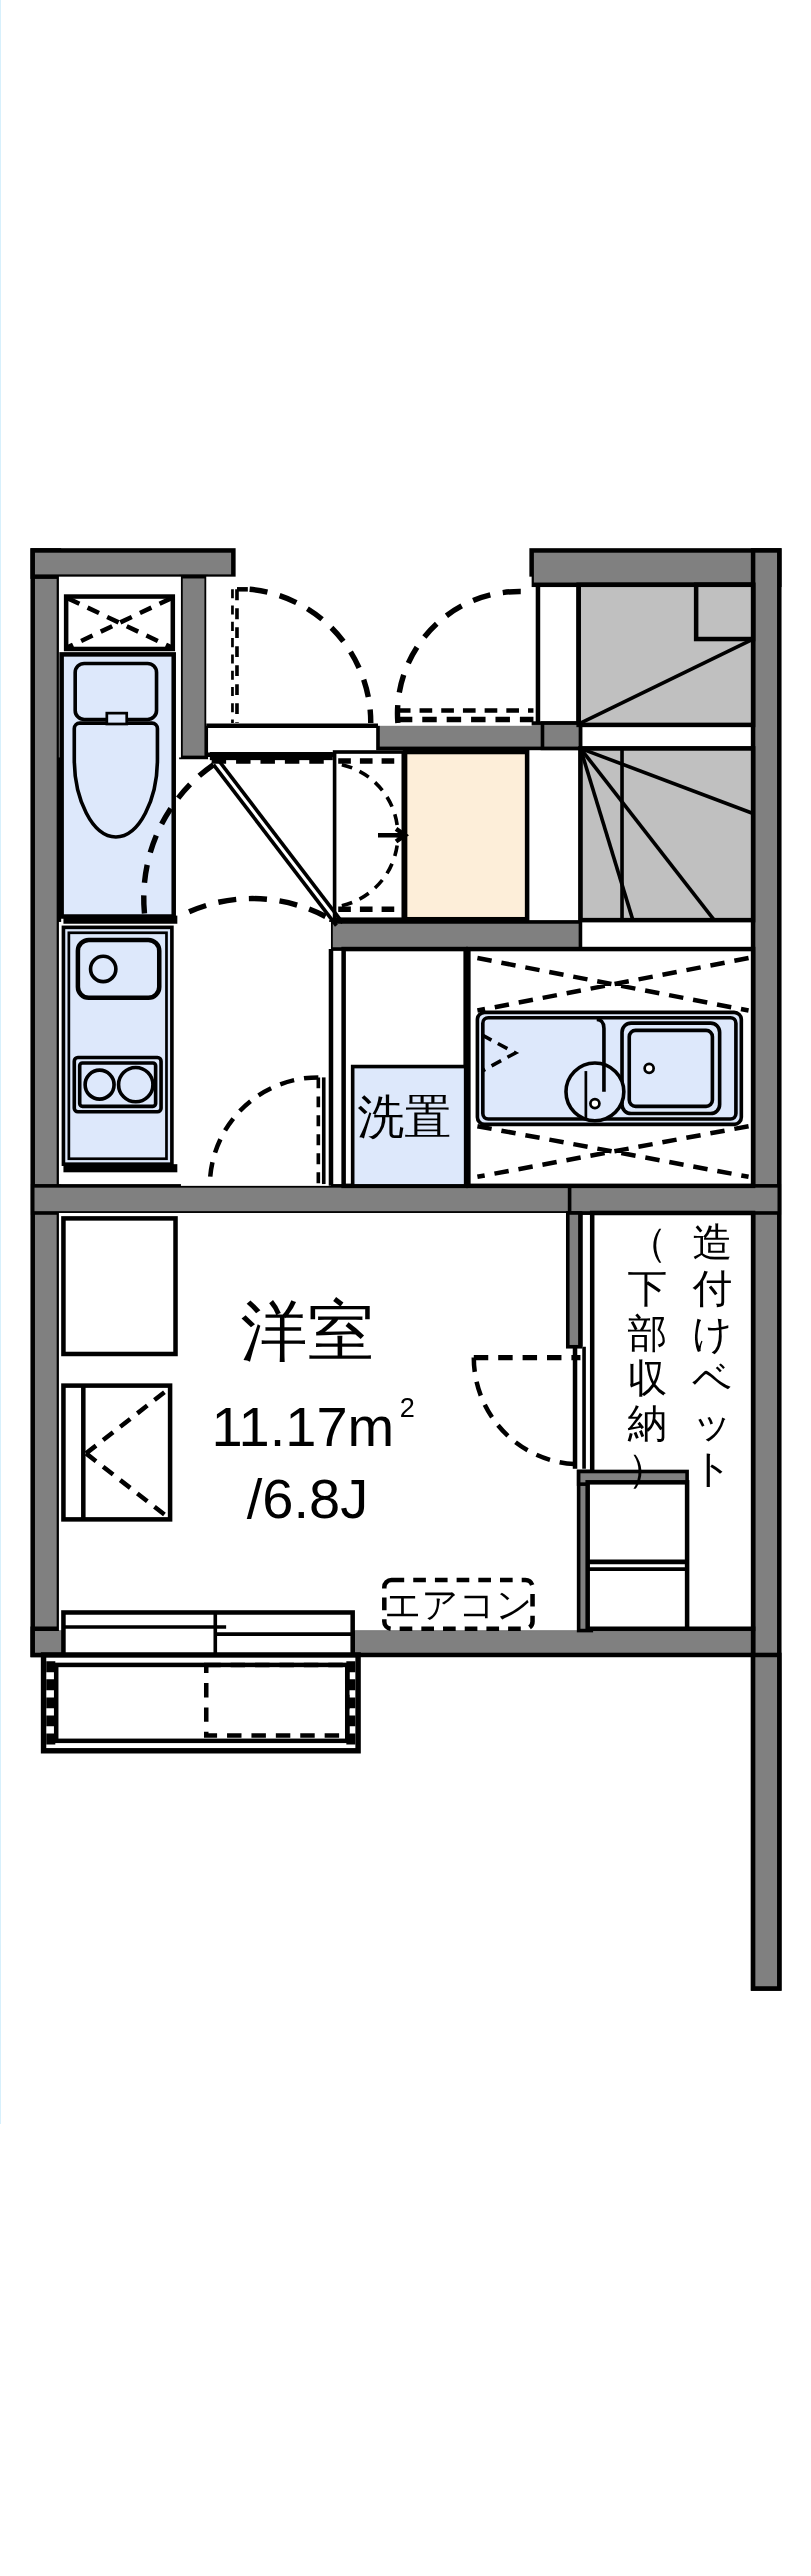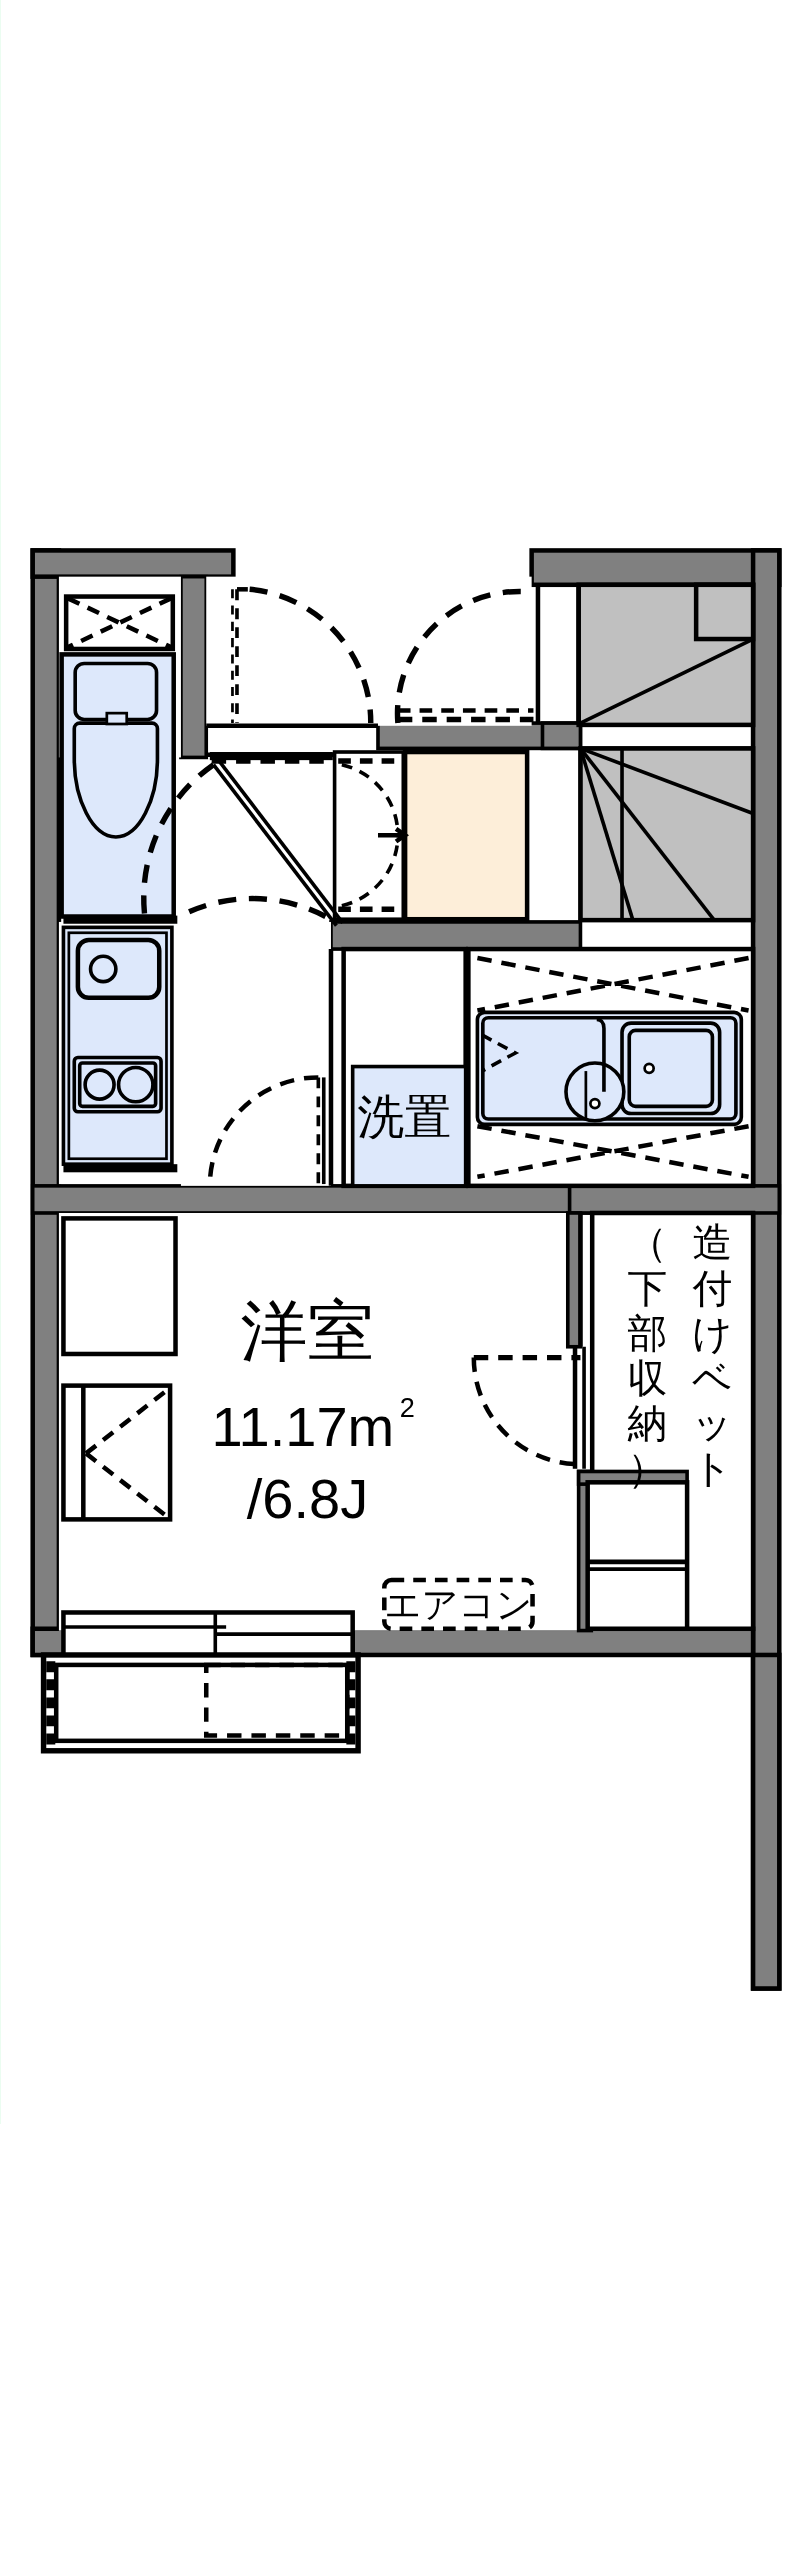--- a/index.html
+++ b/index.html
@@ -1,17 +1,17 @@
 <!DOCTYPE html>
 <html style="font-size:14.5px"><head>
 <meta charset="utf-8">
 <style>
   html,body{margin:0;padding:0;background:#ffffff;}
   body{width:812px;height:2576px;font-family:"Liberation Sans",sans-serif;overflow:hidden;}
-  #plan-root{position:relative;width:812px;height:2124px;background:#86efac;}
+  #plan-root{position:relative;width:812px;height:2124px;background:#0ea5e9;}
   svg{display:block;}
   .jp{font-family:"DejaVu Sans","Liberation Sans",sans-serif;}
 </style>
 </head>
 <body>
 
 <div id="plan-root">
 <svg width="812" height="2576" viewBox="0 0 898 2850" xmlns="http://www.w3.org/2000/svg">
 
   <rect x="0" y="0" width="898" height="2850" fill="#ffffff"></rect>

